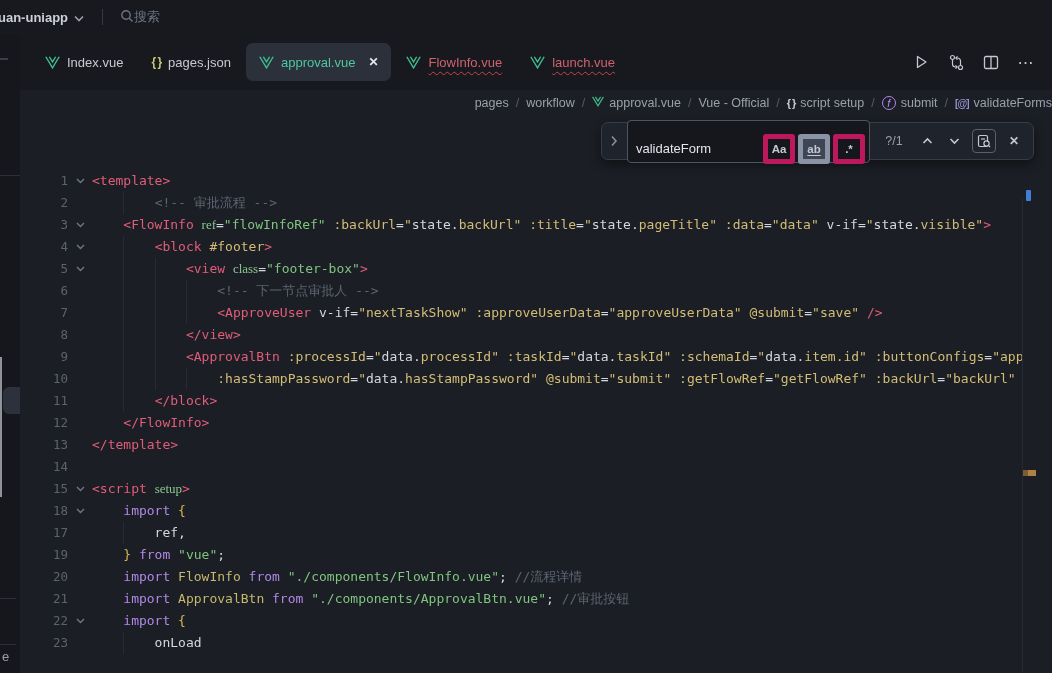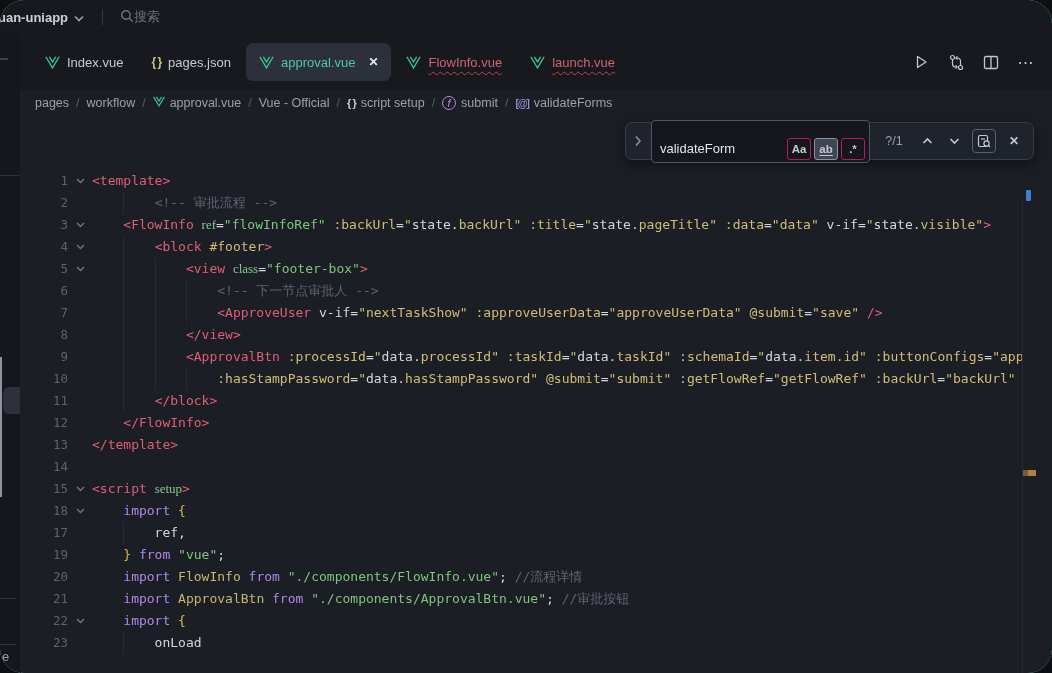--- a/index.html
+++ b/index.html
@@ -1,17 +1,17 @@
 <!DOCTYPE html>
 <html><head>
 <meta charset="utf-8">
 <style>
   html,body{margin:0;padding:0;background:#0e0f12;}
   .app{position:relative;width:1052px;height:673px;overflow:hidden;background:#5eead4;
-       font-family:"Liberation Sans",sans-serif;border-radius:24px;-webkit-font-smoothing:antialiased;}
+       font-family:"Liberation Sans",sans-serif;-webkit-font-smoothing:antialiased;}
   
   .titlebar{position:absolute;left:0;top:0;right:0;height:34px;background:#17191e;
             display:flex;align-items:center;color:#ccd0d6;font-size:13px;}
   .proj{display:flex;align-items:center;gap:6px;font-weight:700;margin-left:-2px;cursor:default;}
   .proj svg{margin-top:2px;}
   .tb-sep{width:1px;height:16px;background:#33384100;border-left:1px solid #343a44;margin:0 16px 0 18px;}
   .tb-search{display:flex;align-items:center;color:#6d7482;font-size:13px;}
   
   .sliver{position:absolute;left:0;top:34px;bottom:0;width:20px;background:#15171c;
           border-right:1px solid #0b0c0f;overflow:hidden;}
@@ -32,21 +32,21 @@
   .tab.active{background:#2b303b;color:#4fc6a0;}
   .tab.modified .tlabel{color:#d5b65c;}
   .tab.error .tlabel{color:#d0626e;text-decoration-line:underline;text-decoration-style:wavy;
        text-decoration-color:#c8424f;text-decoration-thickness:1px;text-underline-offset:4px;}
   .tab .close{margin-left:6px;color:#e8eaee;font-weight:700;font-size:12px;line-height:1;}
   .tabactions{margin-left:auto;display:flex;align-items:center;gap:15px;padding-right:16px;color:#c4c8cf;}
   .tabactions .act{display:flex;align-items:center;justify-content:center;width:20px;height:20px;}
   .tabactions .more{font-size:16px;letter-spacing:1px;color:#c4c8cf;}
   
   .breadcrumbs{height:26px;background:#1b1e24;display:flex;align-items:center;padding-left:15px;
-               font-size:12.5px;color:#9aa0ab;white-space:nowrap;}
+               font-size:12.5px;color:#9aa0ab;white-space:nowrap;justify-content:flex-end;}
   .bc-item{display:flex;align-items:center;gap:5px;}
   .bc-sep{color:#555b66;margin:0 7px;}
   .bc-fn{color:#b28ae6;font-size:11px;border:1px solid #b28ae6;border-radius:50%;width:12px;height:12px;
          display:flex;align-items:center;justify-content:center;font-style:italic;line-height:1;}
   .bc-member{color:#9b90cf;font-size:10px;letter-spacing:-1px;font-weight:700;}
   .bc-braces{color:#c9ccd3;font-weight:700;font-size:11px;letter-spacing:-1px;}
   
   .editor{position:absolute;left:0;top:82px;right:0;bottom:0;background:#1b1e24;}
   .code{position:absolute;left:0;top:54px;right:30px;overflow:hidden;}
   .line{display:flex;height:22px;line-height:22px;font-family:"DejaVu Sans Mono",monospace;font-size:13px;}
@@ -60,21 +60,21 @@
   
   .findw{position:absolute;top:6px;right:18px;height:36px;z-index:6;display:flex;align-items:center;gap:9px;
          padding:0 10px 0 8px;background:#1f232b;border:1px solid #363c49;border-radius:7px;
          box-shadow:0 4px 12px rgba(0,0,0,.45);}
   .findw .repl-toggle{color:#8a8f9a;display:flex;}
   .find-input{display:flex;align-items:center;height:26px;background:#15171d;border:1px solid #4d5565;
               border-radius:4px;padding:15px 4px 0 2px;}
   .find-input input{width:118px;background:transparent;border:0;outline:0;color:#e2e5ea;
                     font-family:"Liberation Sans",sans-serif;font-size:13px;padding:0 6px;}
   .toggle{min-width:22px;height:20px;margin-left:3px;border-radius:3px;display:flex;align-items:center;
-          justify-content:center;color:#c3c8d2;font-size:11.5px;font-weight:700;border:1px solid #be185d;}
+          justify-content:center;color:#c3c8d2;font-size:11.5px;font-weight:700;border:5px solid #be185d;}
   .toggle.on{background:#3e4654;border-color:#8a93a6;}
   .toggle.u{text-decoration:underline;text-underline-offset:2px;}
   .matches{color:#9aa0ab;font-size:12.5px;min-width:30px;text-align:center;}
   .fbtn{display:flex;align-items:center;justify-content:center;width:18px;height:18px;color:#c3c8d2;}
   .fbtn.boxed{width:22px;height:22px;border:1px solid #5a6170;border-radius:4px;}
   .fclose{color:#c3c8d2;font-weight:700;font-size:12px;}
   
   .rulerline{position:absolute;top:82px;bottom:0;left:1002px;width:1px;background:#262a32;}
   .mark-blue{position:absolute;left:1006px;top:74px;width:5px;height:11px;background:#3f7fd6;border-radius:1px;}
   .mark-orange{position:absolute;left:1003px;top:354px;width:13px;height:6px;background:#b0823f;}

